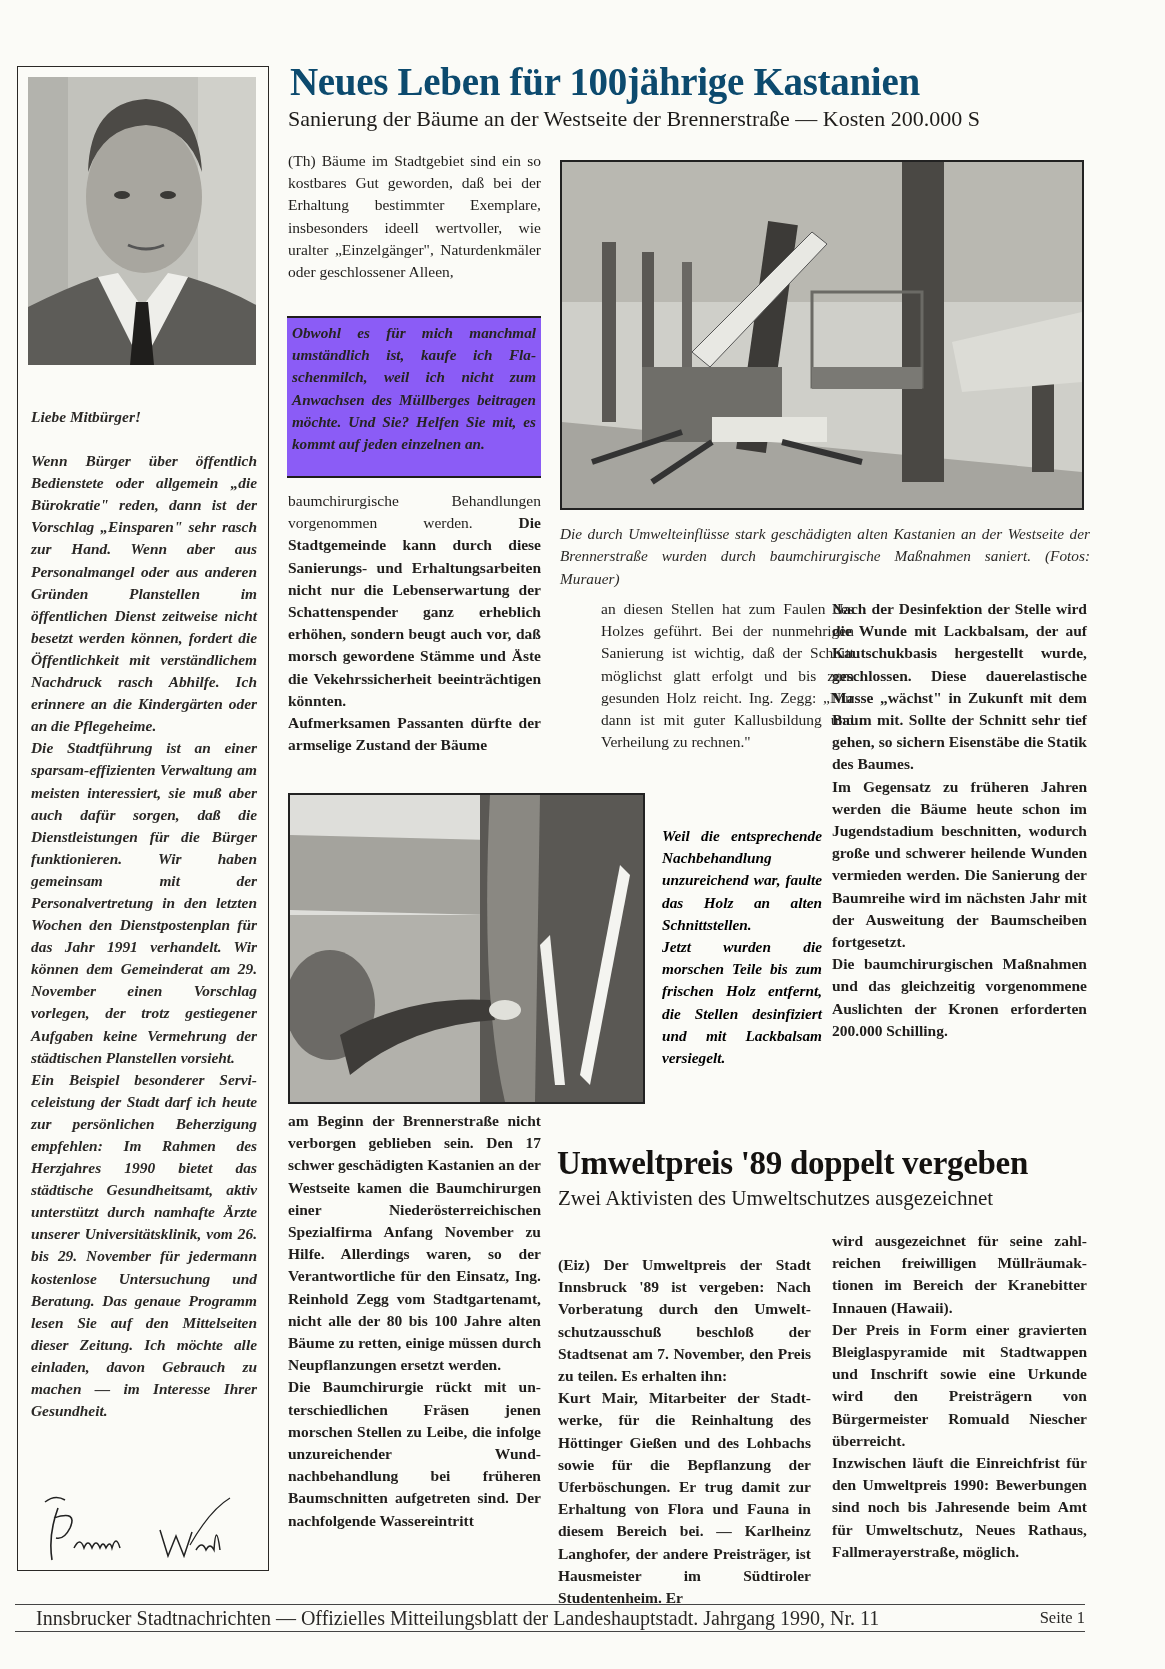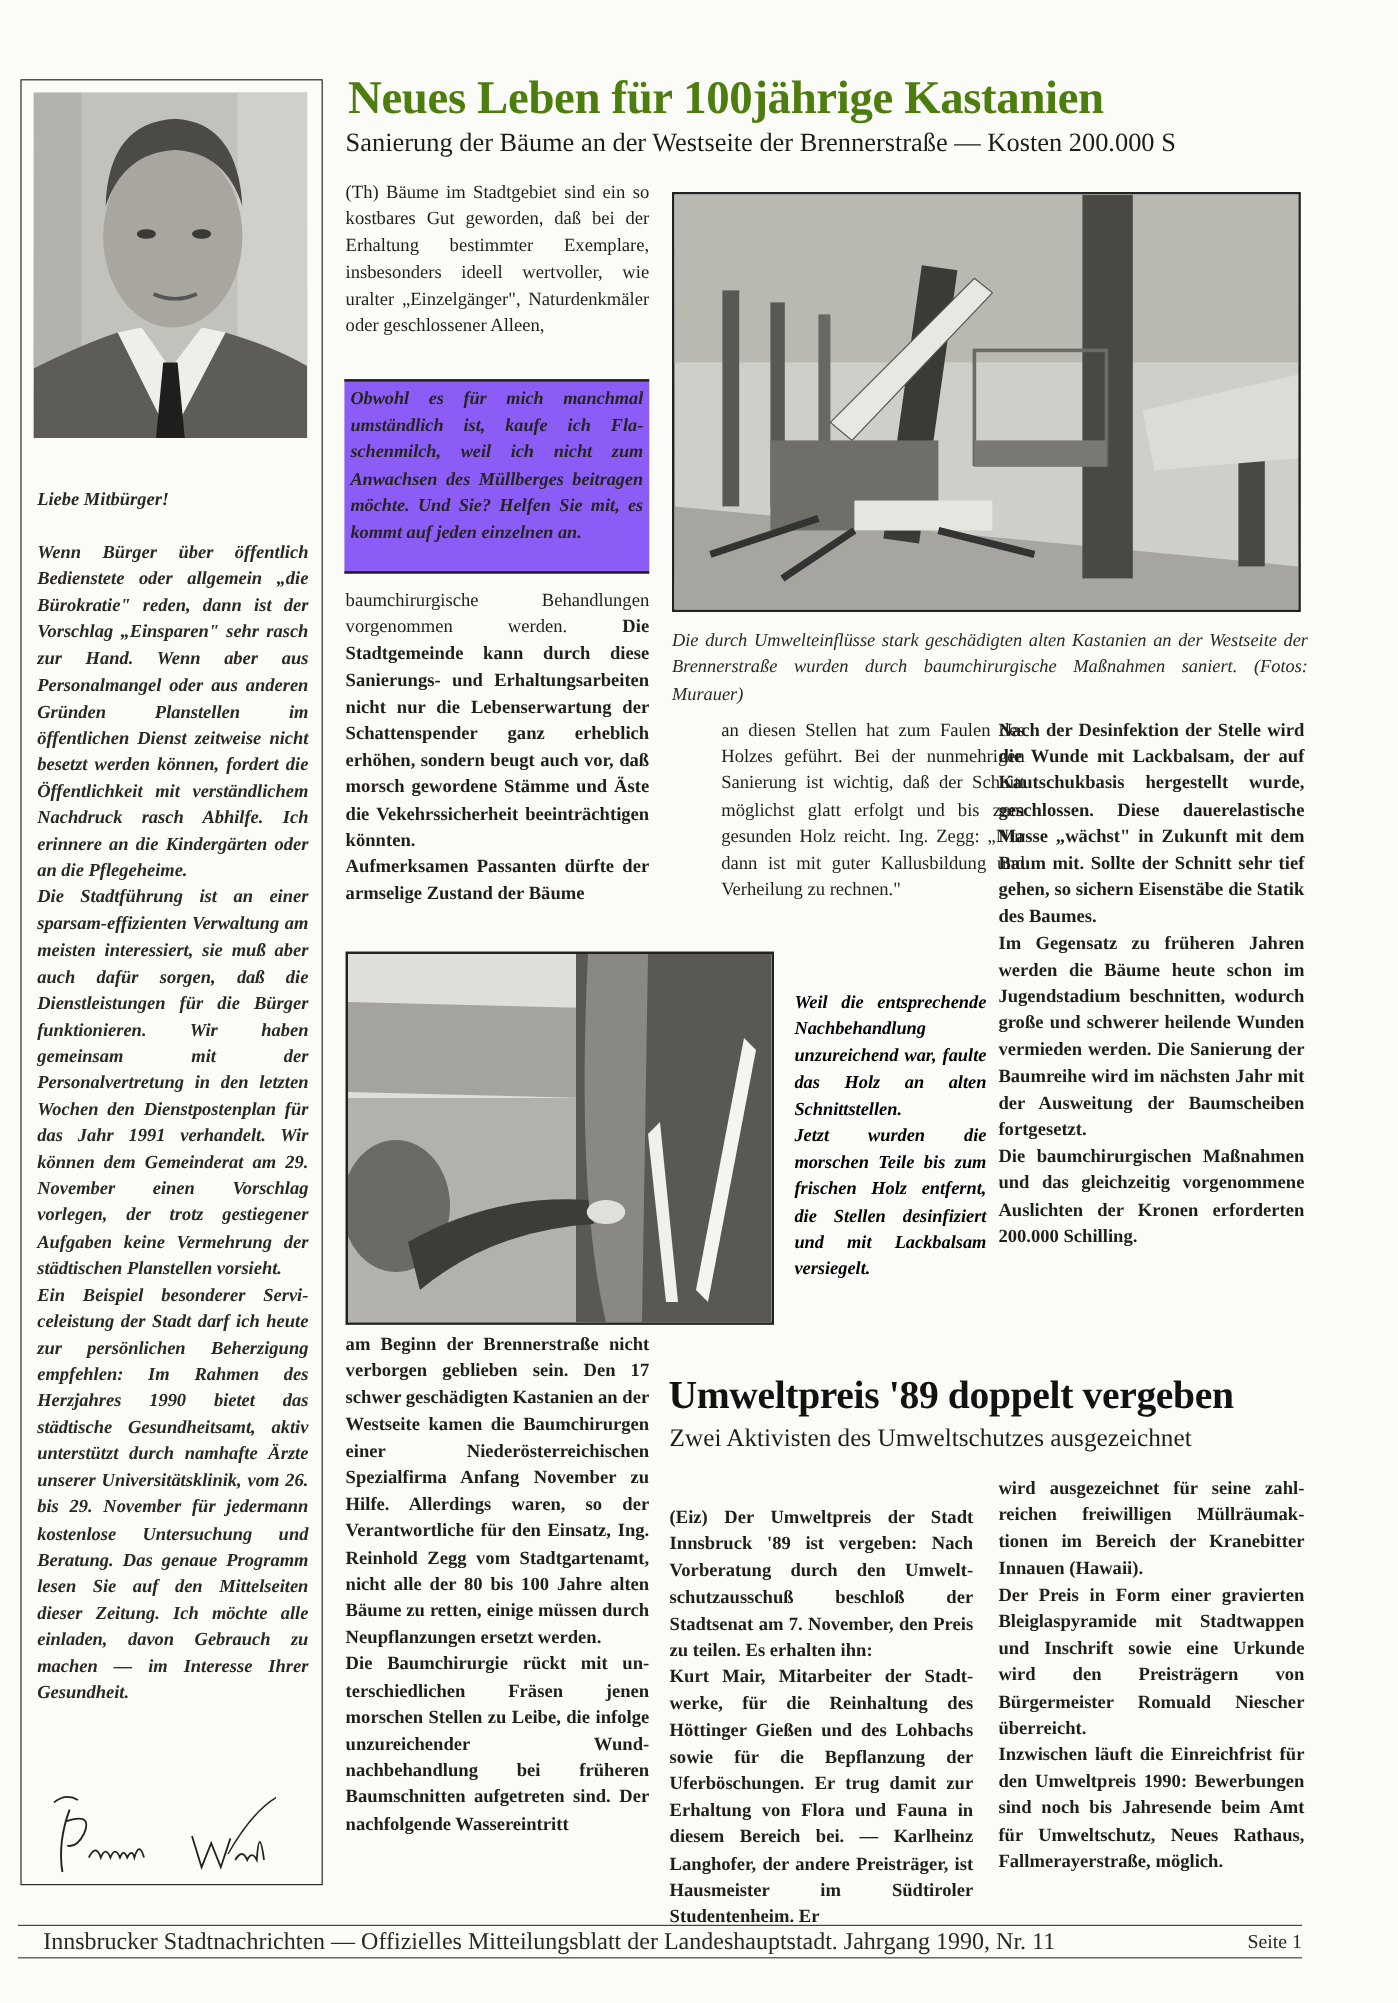--- a/index.html
+++ b/index.html
@@ -29,21 +29,21 @@
     left: 31px; top: 406px; width: 226px;
     font-style: italic; font-size: 15.4px; line-height: 22.1px; color: #2a2826;
   }
   #sidebar-text .greet { margin-bottom: 22px; }
   #signature { left: 40px; top: 1490px; width: 200px; height: 75px; }
 
   
   #headline {
     left: 290px; top: 60px; width: 800px;
     font-size: 39px; font-weight: bold; letter-spacing: -0.3px; line-height: 44px;
-    font-family: "Liberation Serif", serif; color: #4d7c0f;
+    font-family: "Liberation Serif", serif; color: #0c4a6e;
   }
   #subheadline {
     left: 288px; top: 105px; width: 820px;
     font-size: 22px; line-height: 28px; color: #1e1c1a;
   }
 
   .col { font-size: 15.5px; line-height: 22.2px; color: #201e1c; }
   #col2-top { left: 288px; top: 150px; width: 253px; }
   #quote-box {
     left: 287px; top: 316px; width: 254px; height: 162px;

